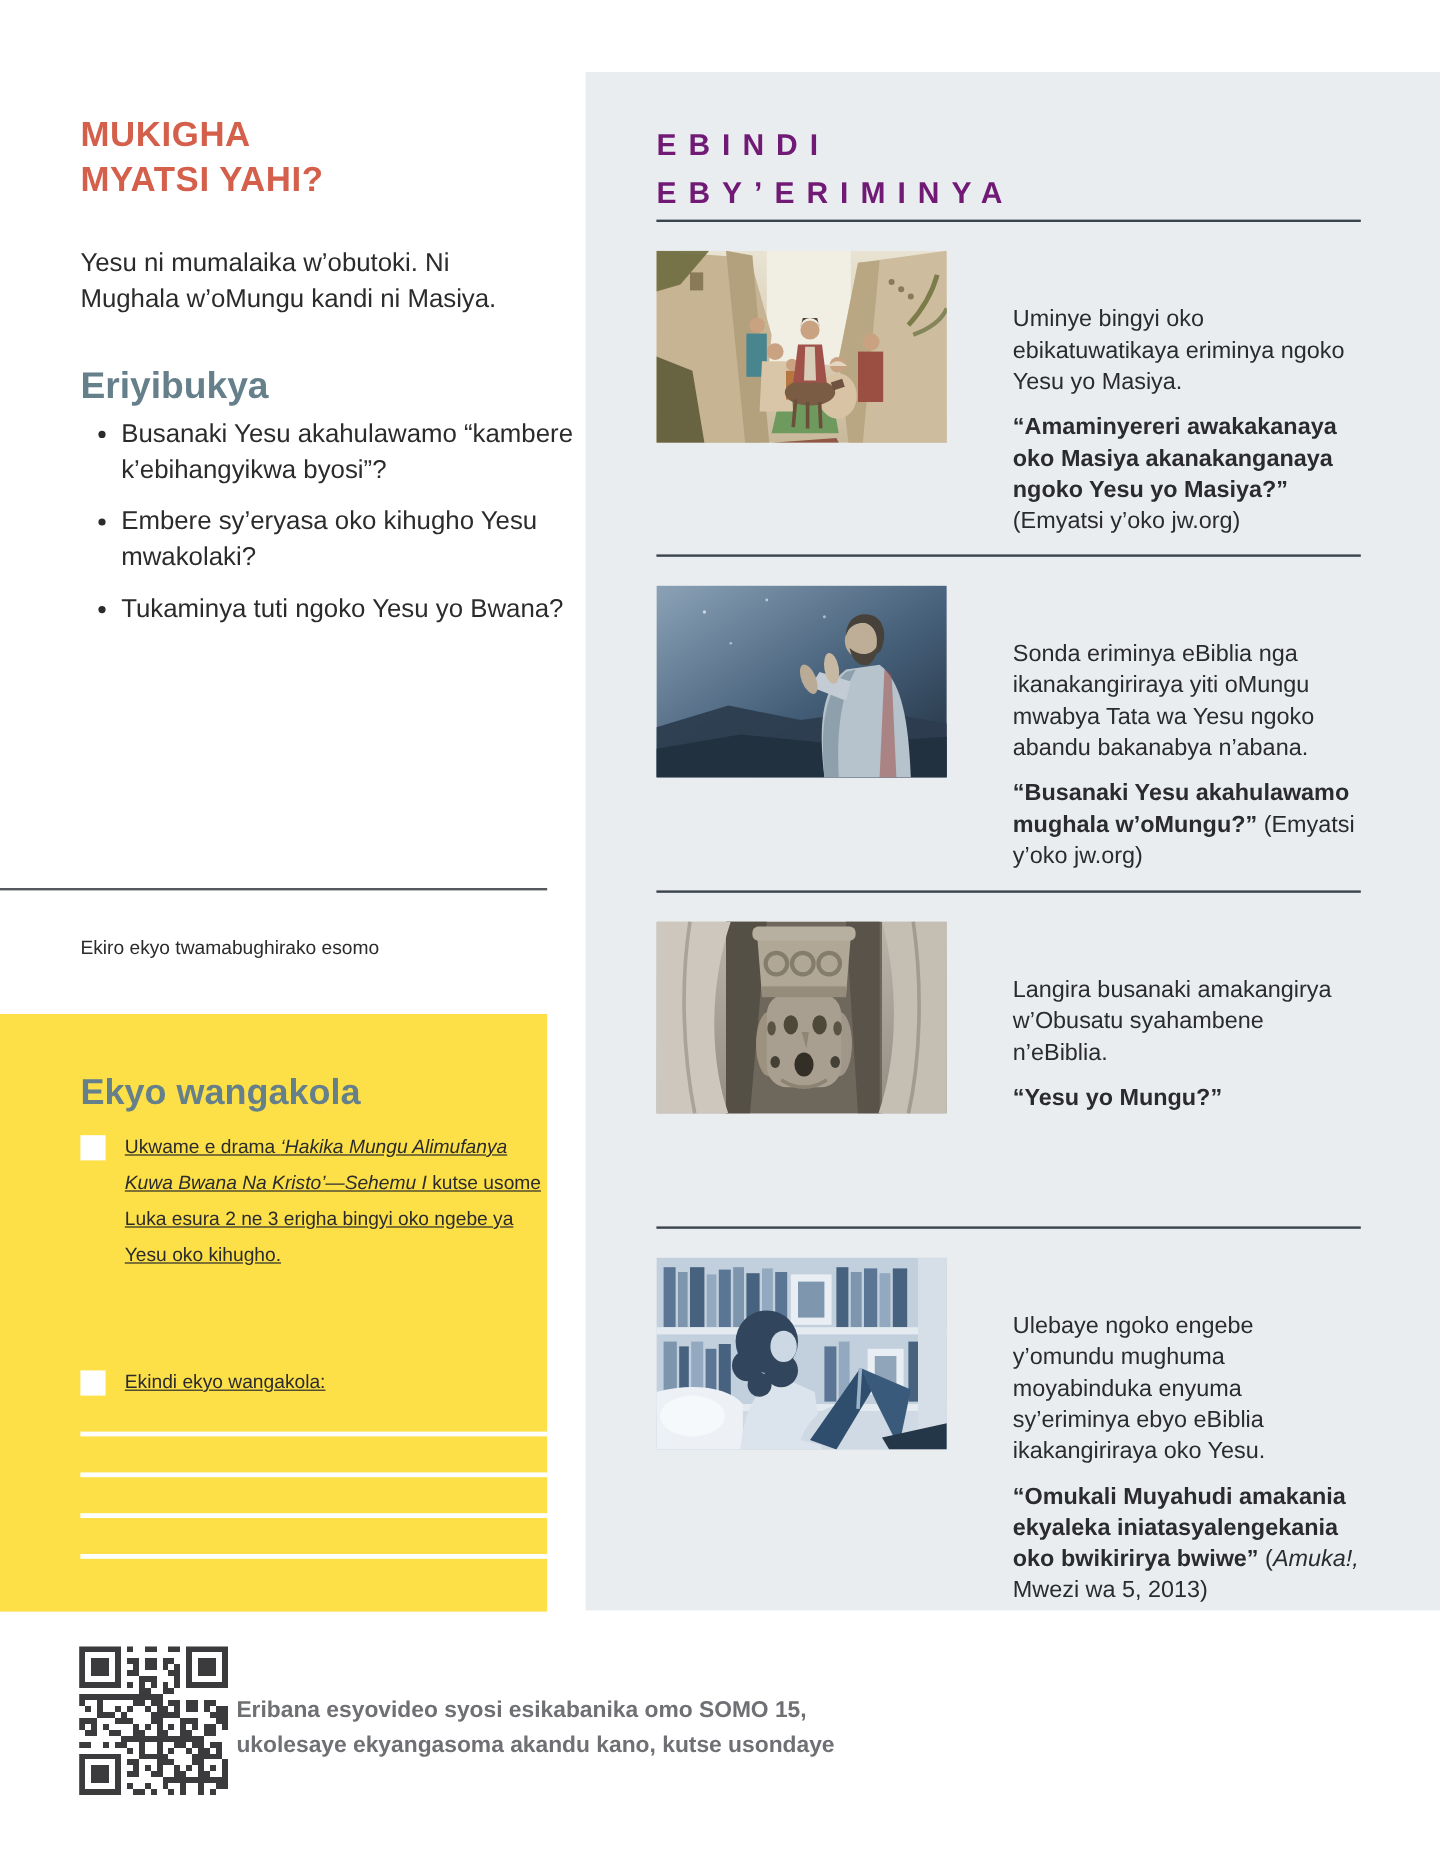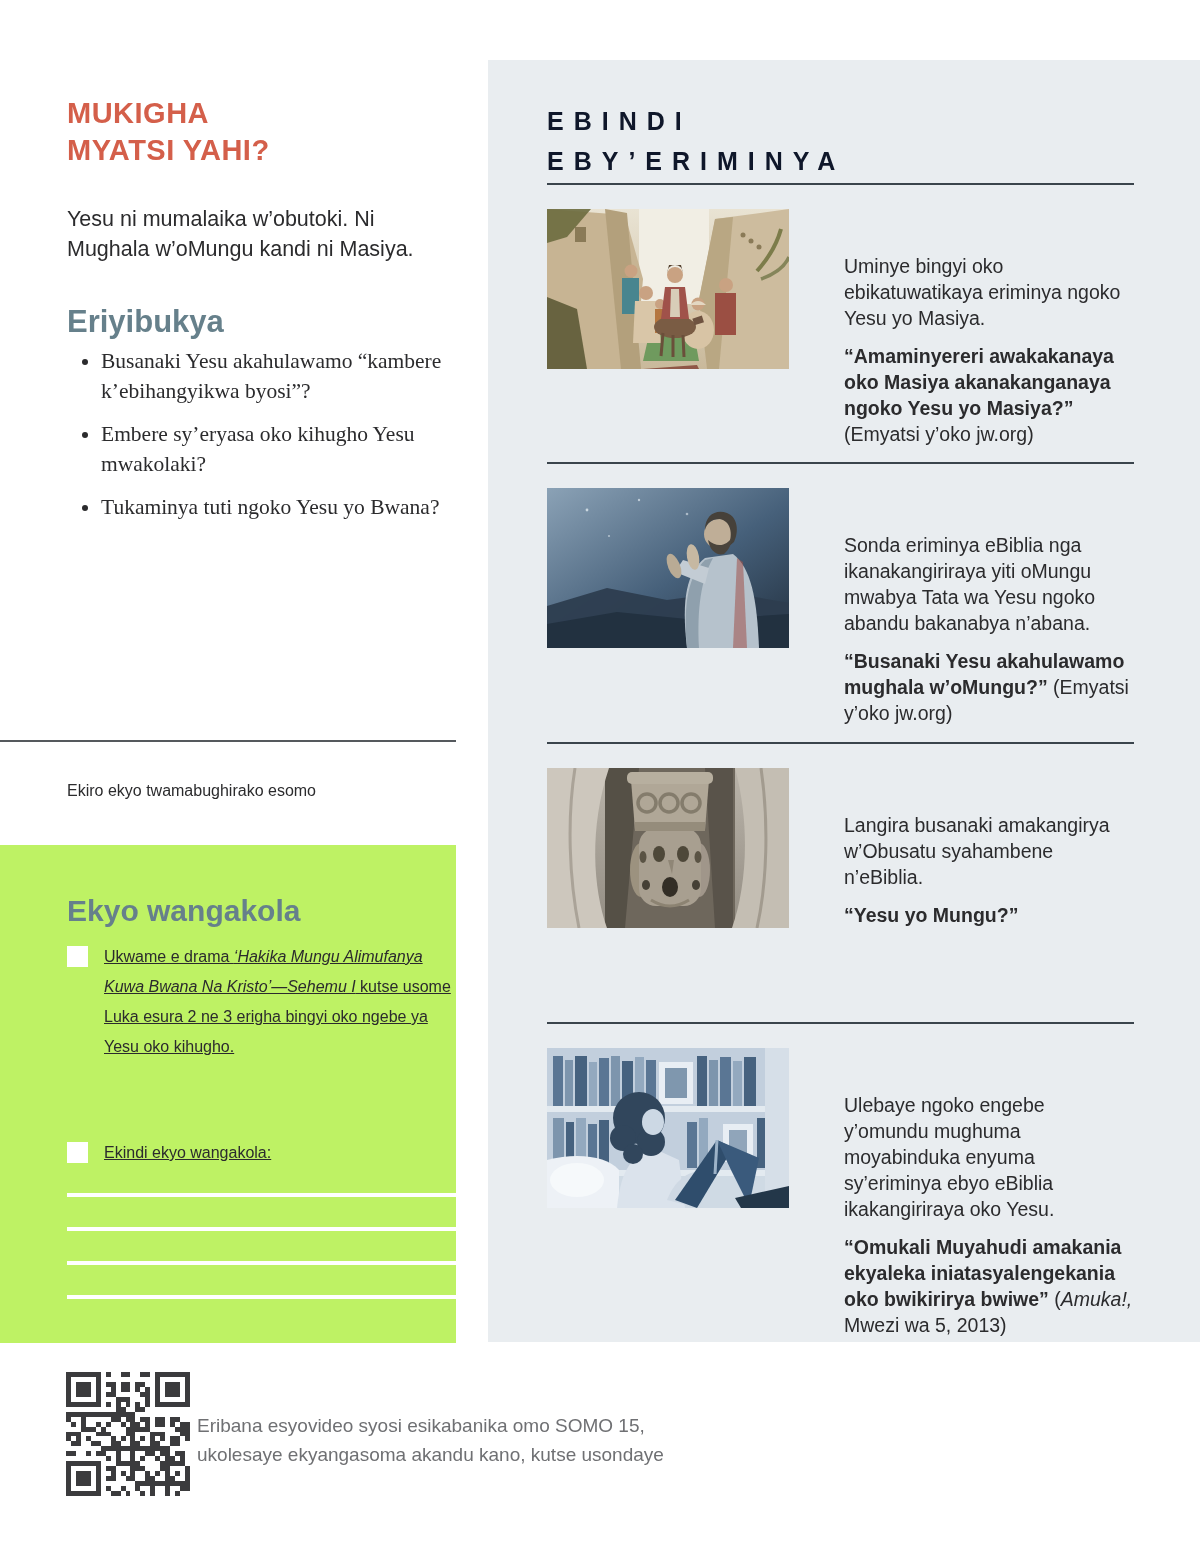--- a/index.html
+++ b/index.html
@@ -8,50 +8,50 @@
     font-family:"Liberation Sans",sans-serif;color:#2b2b2d;overflow:hidden;
   }
   
   .title{position:absolute;left:67px;top:76px;font-size:29px;font-weight:bold;
          color:#d45f4a;line-height:37px;letter-spacing:.5px;}
   .title span{display:block;}
   .intro{position:absolute;left:67px;top:182px;width:382px;font-size:21.5px;line-height:30px;}
   .review-heading{position:absolute;left:67px;top:278px;font-size:31px;font-weight:bold;color:#66808b;}
   .bullets{position:absolute;left:67px;top:346px;width:396px;margin:0;padding:0 0 0 34px;
            font-size:21.5px;line-height:30px;}
-  .bullets li{margin:0 0 13px 0;font-family:Liberation Serif, serif;}
+  .bullets li{margin:0 0 13px 0;}
   .divider{position:absolute;left:0;top:740px;width:456px;height:2px;background:#55595d;}
   .date-label{position:absolute;left:67px;top:760px;font-size:16px;line-height:30px;}
-  .action-box{position:absolute;left:0;top:845px;width:456px;height:498px;background:#bef264;}
+  .action-box{position:absolute;left:0;top:845px;width:456px;height:498px;background:#fde047;}
   .action-heading{position:absolute;left:67px;top:24px;font-size:30px;font-weight:bold;color:#66808b;}
   .check-item{position:absolute;left:67px;width:392px;padding-left:37px;box-sizing:border-box;
               font-size:16px;line-height:30px;text-decoration:underline;}
   .check-item .box{position:absolute;left:0;top:4px;width:21px;height:21px;background:#ffffff;}
   .ci-1{top:97px;}
   .ci-2{top:293px;}
   .write-line{position:absolute;left:67px;width:389px;height:4px;background:#ffffff;}
   .wl-1{top:348px;} .wl-2{top:382px;} .wl-3{top:416px;} .wl-4{top:450px;}
   
   .panel{position:absolute;left:488px;top:60px;width:712px;height:1282px;background:#e9edf0;}
   .panel-heading{position:absolute;left:59px;top:20px;font-size:25px;font-weight:bold;
-                 letter-spacing:10px;line-height:40px;color:#0f172a;}
+                 letter-spacing:10px;line-height:40px;color:#701a75;}
   .panel-heading span{display:block;}
   .entry{position:absolute;left:59px;width:587px;}
   .e-1{top:123px;} .e-2{top:402px;} .e-3{top:682px;} .e-4{top:962px;}
   .entry-rule{height:2px;background:#3a444c;}
   .entry-body{display:flex;margin-top:24px;}
   .thumb{width:242px;height:160px;flex:none;display:block;}
   .entry-text{margin-left:55px;width:290px;font-size:19.5px;line-height:26px;}
   .entry-text p{margin:0;}
   .entry-text .desc{margin-bottom:12px;margin-top:44px;}
   .entry-text .src-line{font-weight:normal;}
   
   .qr{position:absolute;left:66px;top:1372px;width:124px;height:124px;}
   .footer-text{position:absolute;left:197px;top:1392px;width:520px;font-size:19px;
-               line-height:29px;font-weight:normal;color:#6f7073;}
+               line-height:29px;font-weight:bold;color:#6f7073;}
   .footer-text span.ln{display:block;}
   em{font-style:italic;}
 </style>
 </head>
 <body>
 
 <div class="page">
 
   <h1 class="title">
     <span>MUKIGHA</span>

